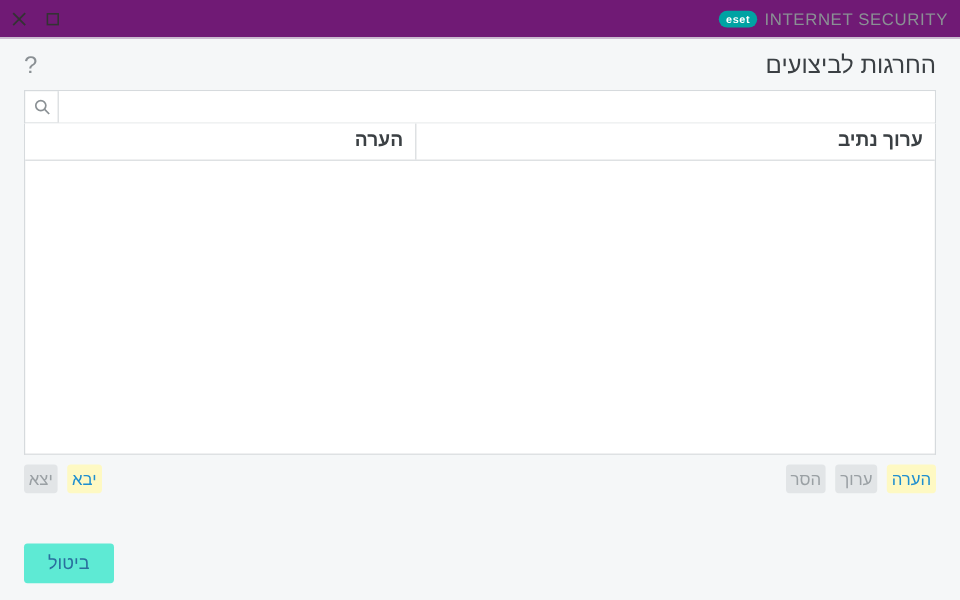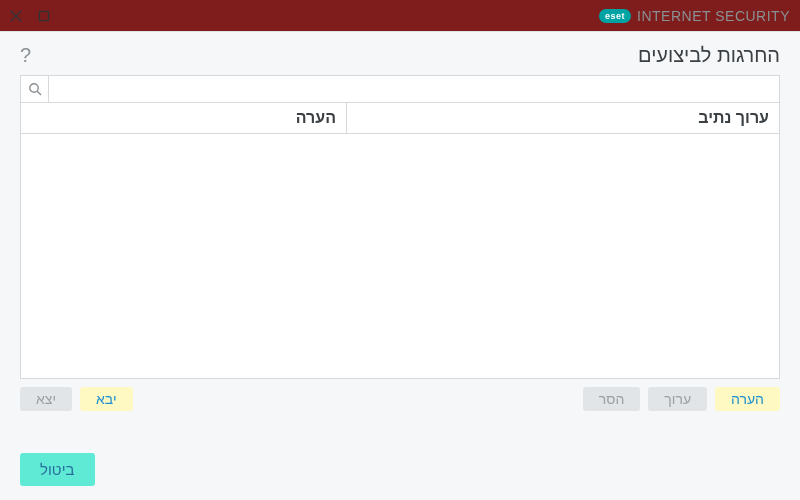--- a/index.html
+++ b/index.html
@@ -6,21 +6,21 @@
   html, body {
     margin: 0; padding: 0;
     width: 800px; height: 500px;
     font-family: Arial, "Segoe UI", Tahoma, sans-serif;
     background: #f5f7f8;
     color: #333;
     overflow: hidden;
   }
   .titlebar {
     height: 32px;
-    background: #7f1d1d;
+    background: #701a75;
     border-bottom: 1px solid #e0e3e5;
     display: flex;
     align-items: center;
     padding: 4px 10px;
     direction: ltr;
     justify-content: flex-end;
   }
   .titlebar .win-controls {
     display: flex;
     gap: 16px;
@@ -121,21 +121,21 @@
     display: flex;
     direction: rtl;
     align-items: center;
     padding: 8px 20px 0 20px;
     gap: 8px;
   }
   .listbar .gap { flex: 1; }
   .btn-sm {
     border: none;
     border-radius: 3px;
-    padding: 4px 16px;
+    padding: 4px 4px;
     font-size: 14px;
     cursor: pointer;
     font-family: inherit;
   }
   .btn-link {
     background: #fef9c3;
     color: #1f8fd0;
   }
   .btn-muted {
     background: #e2e5e7;

